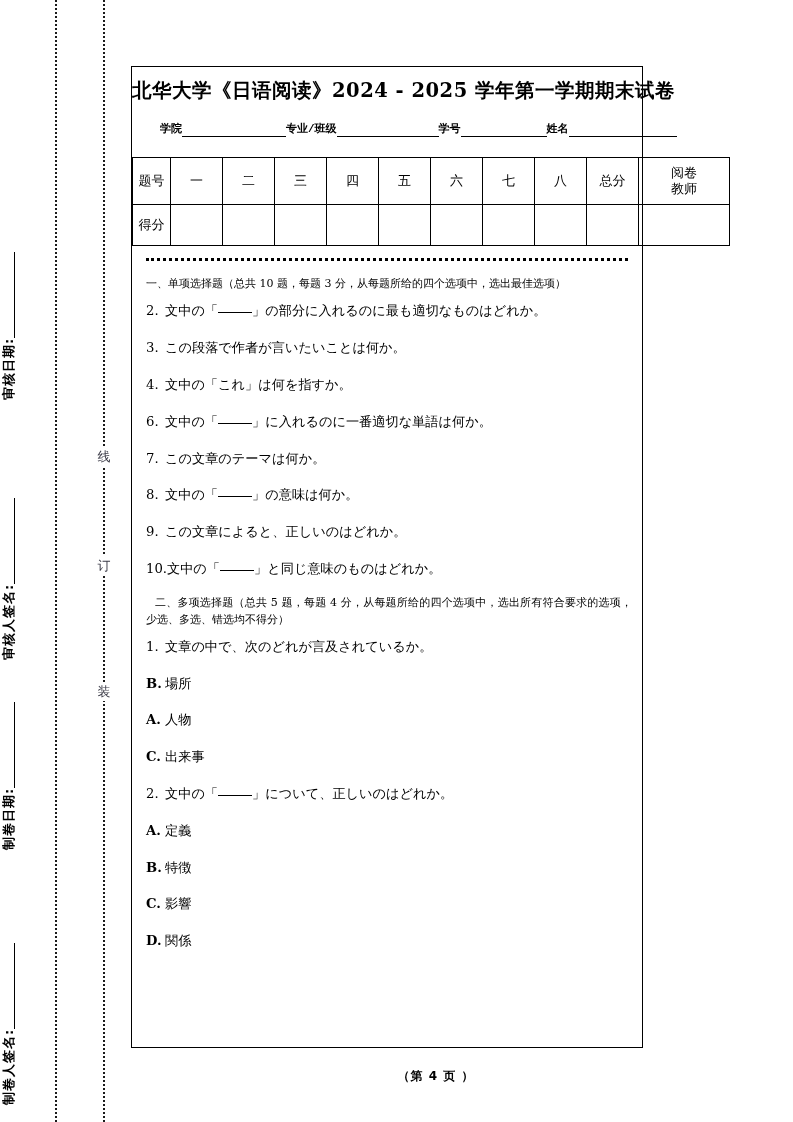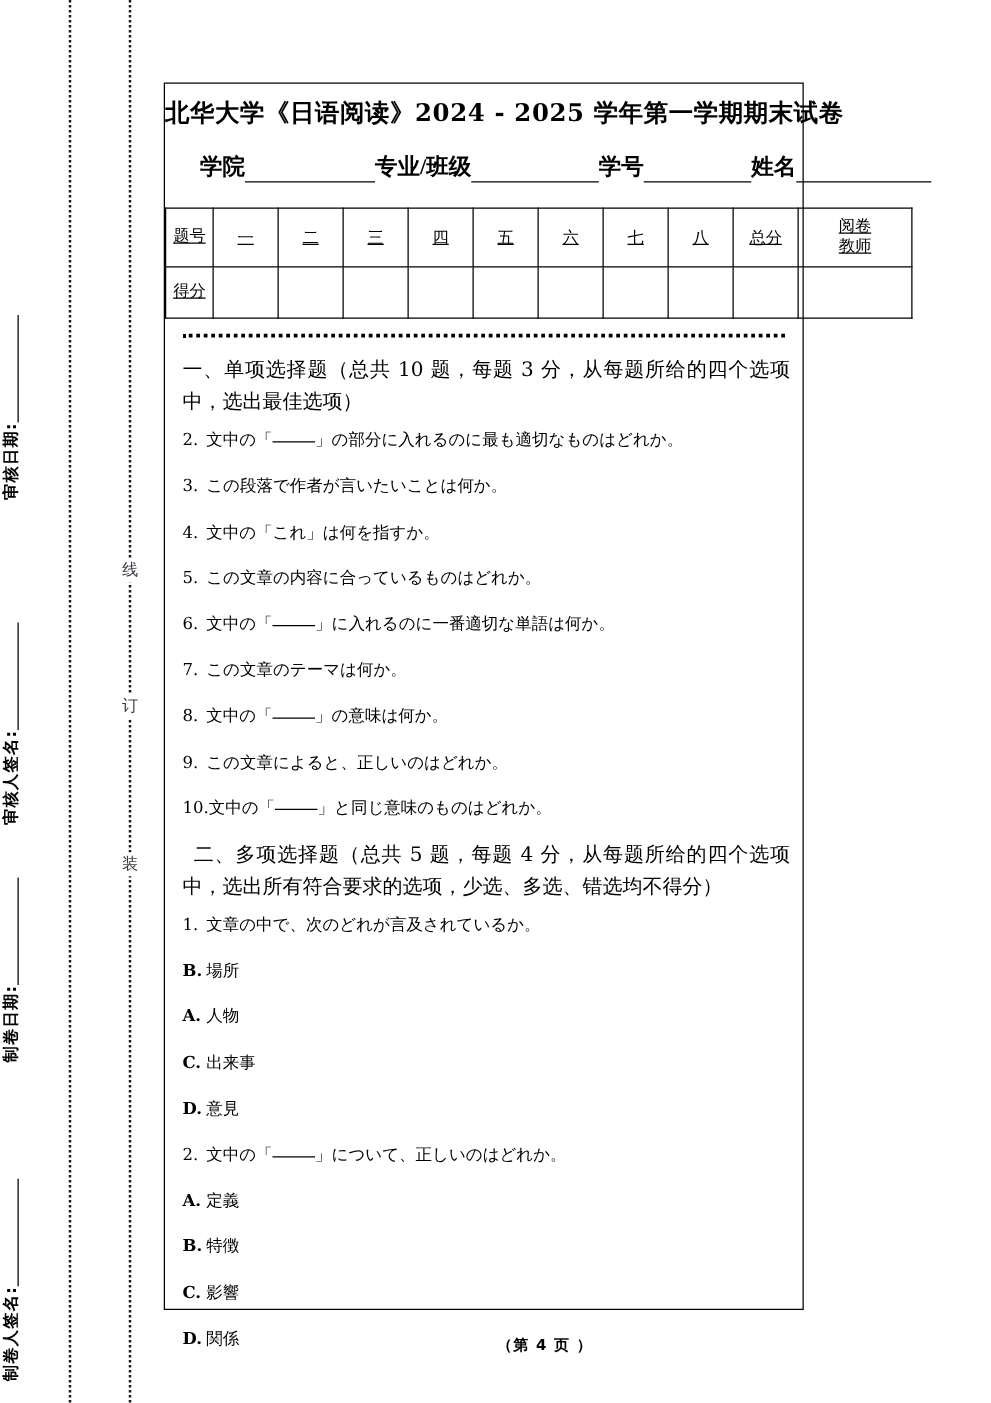--- a/index.html
+++ b/index.html
@@ -99,41 +99,40 @@
     font-weight: bold;
     display: flex;
     align-items: flex-end;
     white-space: nowrap;
   }
   #identity-row .field {
     display: flex;
     align-items: flex-end;
   }
   #identity-row .flabel {
-    font-family: Liberation Serif, serif;
-    font-weight: bold;
-    font-size: 18px;
+    font-family: Liberation Mono, monospace;
+    font-weight: bold;
+    font-size: 11px;
     padding-bottom: 1px;
   }
   #identity-row .fline {
     border-bottom: 1px solid #000;
     height: 14px;
   }
   .fl-college { width: 104px; }
   .fl-major   { width: 102px; }
   .fl-sid     { width: 86px; }
   .fl-name    { width: 108px; }
 
   
   #score-table {
     margin: 20px auto 0 auto;
     border-collapse: collapse;
     table-layout: fixed;
     width: 578px;
-    text-decoration: underline;
   }
   #score-table td, #score-table th {
     border: 1px solid #000;
     text-align: center;
     vertical-align: middle;
     font-family: "DejaVu Serif", "Liberation Serif", serif;
     font-size: 13px;
     font-weight: normal;
     padding: 0;
   }
@@ -151,21 +150,21 @@
     height: 0;
     border-top: 3px dotted #000;
   }
 
   
   #exam-body {
     margin: 14px 10px 0 14px;
     font-family: "DejaVu Serif", "Liberation Serif", serif;
   }
   .section-head {
-    font-size: 16px;
+    font-size: 11px;
     line-height: 1.55;
     margin: 0 0 9px 0;
     text-align: justify;
     font-weight: normal;
   }
   .section-head.indent { text-indent: 9px; }
   .qline {
     font-size: 13.2px;
     line-height: 1.5;
     margin: 0 0 17px 0;
@@ -296,23 +295,20 @@
     <div class="qline">
       <span class="qnum">2.</span><span>文中の「</span><span class="blank"></span><span>」の部分に入れるのに最も適切なものはどれか。</span>
     </div>
     <div class="qline">
       <span class="qnum">3.</span><span>この段落で作者が言いたいことは何か。</span>
     </div>
     <div class="qline">
       <span class="qnum">4.</span><span>文中の「これ」は何を指すか。</span>
     </div>
     <div class="qline">
-      <span class="qnum">5.</span><span>この文章の内容に合っているものはどれか。</span>
-    </div>
-    <div class="qline">
       <span class="qnum">6.</span><span>文中の「</span><span class="blank"></span><span>」に入れるのに一番適切な単語は何か。</span>
     </div>
     <div class="qline">
       <span class="qnum">7.</span><span>この文章のテーマは何か。</span>
     </div>
     <div class="qline">
       <span class="qnum">8.</span><span>文中の「</span><span class="blank"></span><span>」の意味は何か。</span>
     </div>
     <div class="qline">
       <span class="qnum">9.</span><span>この文章によると、正しいのはどれか。</span>
@@ -328,23 +324,20 @@
     </div>
     <div class="optline">
       <span class="optl">B.</span><span>場所</span>
     </div>
     <div class="optline">
       <span class="optl">A.</span><span>人物</span>
     </div>
     <div class="optline">
       <span class="optl">C.</span><span>出来事</span>
     </div>
-    <div class="optline">
-      <span class="optl">D.</span><span>意見</span>
-    </div>
 
     <div class="qline">
       <span class="qnum">2.</span><span>文中の「</span><span class="blank"></span><span>」について、正しいのはどれか。</span>
     </div>
     <div class="optline">
       <span class="optl">A.</span><span>定義</span>
     </div>
     <div class="optline">
       <span class="optl">B.</span><span>特徴</span>
     </div>

